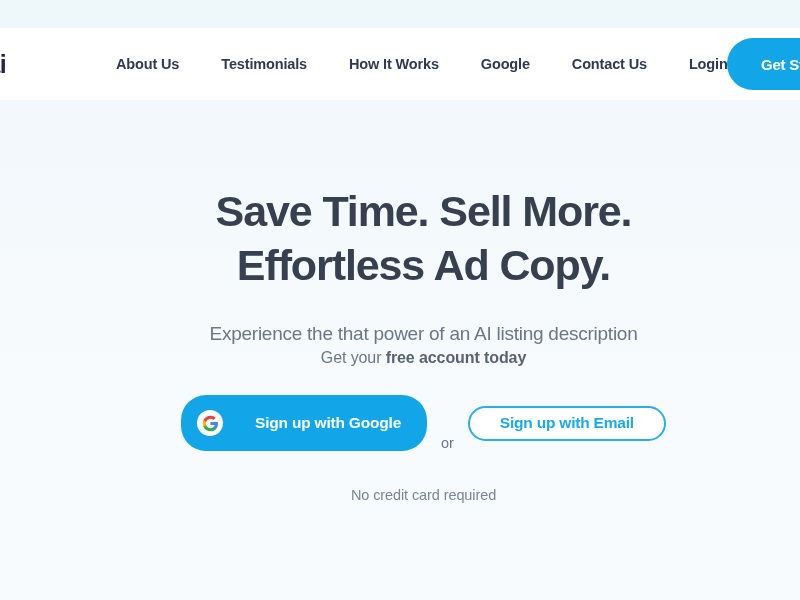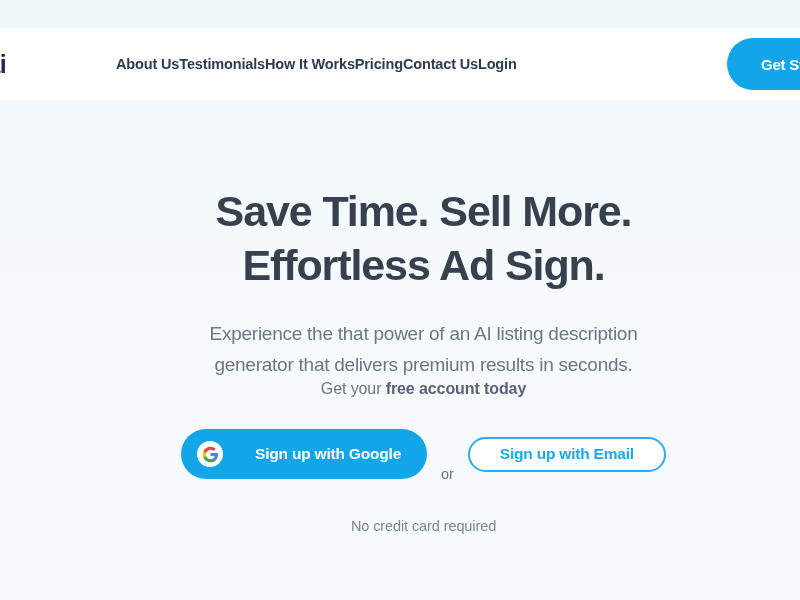--- a/index.html
+++ b/index.html
@@ -55,20 +55,21 @@
     white-space:nowrap;
   }
 
   .nav-links {
     position:absolute;
     left:116px;
     top:50%;
     transform:translateY(-50%);
     display:flex;
     align-items:center;
+    gap:42px;
     white-space:nowrap;
   }
 
   .nav-link {
     font-size:14.5px;
     font-weight:700;
     color:#2f3a52;
     letter-spacing:-0.15px;
     text-decoration:none;
     cursor:pointer;
@@ -135,21 +136,21 @@
   .cta-text b { color:#5a6375; font-weight:700; }
 
   .btn-row {
     margin-top:28px;
     display:flex;
     align-items:center;
     gap:14px;
   }
 
   .btn-google {
-    height:50px;
+    height:56px;
     padding:0 26px 0 16px;
     border:none;
     border-radius:25px;
     background:#12a5e8;
     color:#ffffff;
     font-family:"Liberation Sans", sans-serif;
     font-size:15.5px;
     font-weight:700;
     letter-spacing:-0.2px;
     display:flex;
@@ -209,38 +210,37 @@
   <div class="top-strip"></div>
 
   <nav class="navbar">
 
     <div class="logo">py.ai</div>
 
     <div class="nav-links">
       <a class="nav-link">About Us</a>
       <a class="nav-link">Testimonials</a>
       <a class="nav-link">How It Works</a>
-      <a class="nav-link">Pricing</a>
+      <a class="nav-link">Google</a>
       <a class="nav-link">Contact Us</a>
       <a class="nav-link">Login</a>
     </div>
 
     <button class="nav-cta">Get Started</button>
   </nav>
 
   <section class="hero">
 
     <h1 class="headline">
       <span class="line">Save Time. Sell More.</span>
-      <span class="line">Effortless Ad Sign.</span>
+      <span class="line">Effortless Ad Copy.</span>
     </h1>
 
     <p class="subtitle">
       <span class="line">Experience the that power of an AI listing description</span>
-      <span class="line">generator that delivers premium results in seconds.</span>
     </p>
 
     <p class="cta-text"><span>Get your </span><b>free account today</b></p>
 
     <div class="btn-row">
 
       <button class="btn-google">
         <span class="g-badge">
           <svg viewBox="0 0 48 48" xmlns="http://www.w3.org/2000/svg">
             <path fill="#4285F4" d="M45.1 24.5c0-1.6-.1-3.1-.4-4.5H24v8.5h11.8c-.5 2.7-2.1 5-4.4 6.6v5.5h7.1c4.2-3.8 6.6-9.5 6.6-16.1z"></path>

